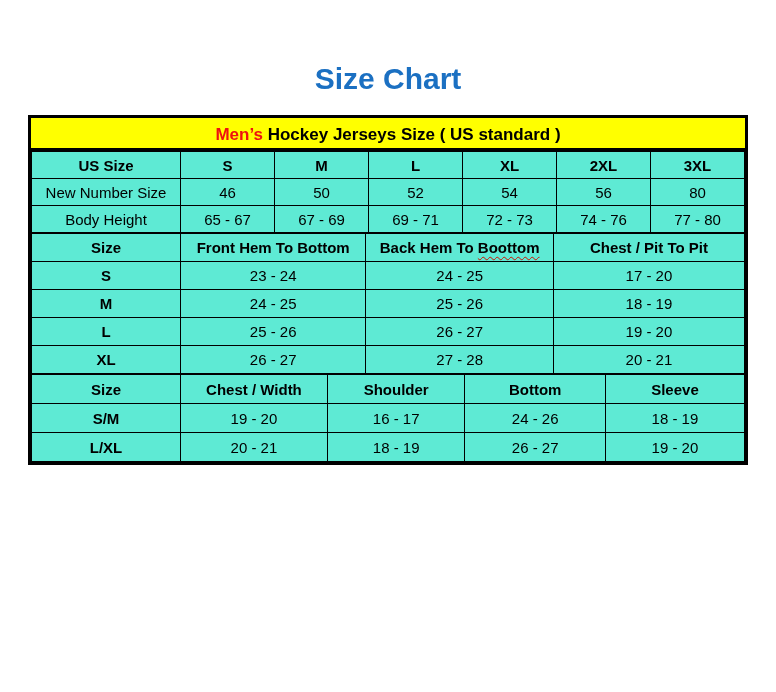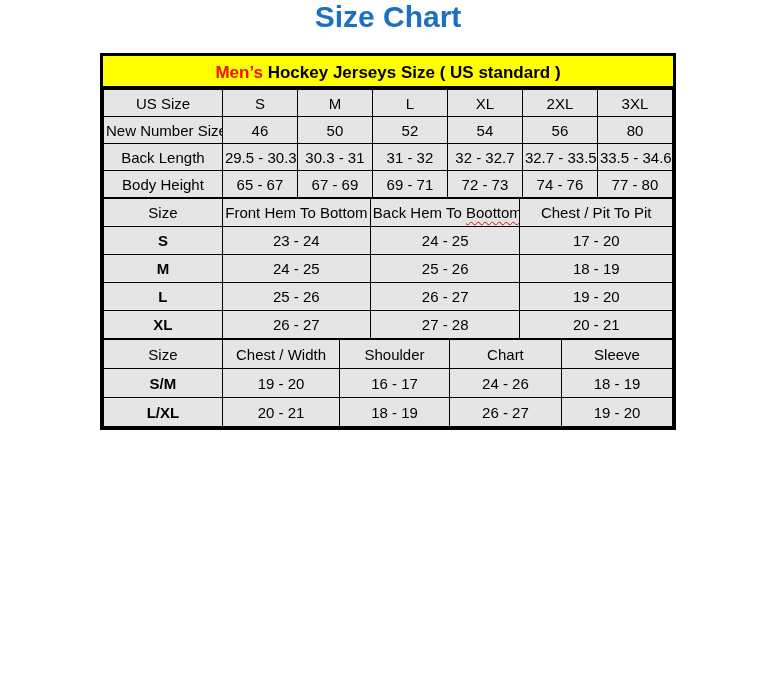--- a/index.html
+++ b/index.html
@@ -17,32 +17,33 @@
   }
   .page {
     position: relative;
     width: 776px;
     height: 692px;
     background: #ffffff;
     overflow: hidden;
   }
   .title {
     margin: 0;
+    padding-top: 62px;
     padding-bottom: 19px;
     text-align: center;
     font-size: 30px;
     font-weight: bold;
     letter-spacing: 0px;
     color: var(--title-blue);
   }
   .chart-wrap {
-    width: 576px;
+    width: 720px;
     margin: 0 auto;
     border: 3px solid var(--border-black);
-    background: #e5e5e5;
+    background: #5eead4;
   }
   .band {
     height: 33px;
     line-height: 33px;
     text-align: center;
     background: var(--band-yellow);
     border-bottom: 3px solid var(--border-black);
     font-size: 17px;
     font-weight: bold;
     color: #000000;
@@ -58,21 +59,21 @@
   th, td {
     border: 1.5px solid var(--border-black);
     text-align: center;
     vertical-align: middle;
     padding: 0 2px;
     font-size: 15px;
     color: #000000;
     overflow: hidden;
     white-space: nowrap;
   }
-  th { font-weight: normal; margin-top: 18px; }
+  th { font-weight: bold; margin-top: 18px; }
   td { font-weight: normal; }
   .t-mens tr   { height: 27px; }
   .t-womens tr { height: 28px; }
   .t-youth tr  { height: 29px; }
   .t-womens td.label, .t-youth td.label { font-weight: bold; }
   
   .t-mens   col.c0 { width: 20.9%; }
   .t-mens   col.cn { width: 13.18%; }
   .t-womens col.c0 { width: 20.9%; }
   .t-womens col.c1 { width: 26.0%; }
@@ -127,29 +128,20 @@
             <tr>
               <td class="label">New Number Size</td>
               <td>46</td>
               <td>50</td>
               <td>52</td>
               <td>54</td>
               <td>56</td>
               <td>80</td>
             </tr>
             <tr>
-              <td class="label">Back Length</td>
-              <td>29.5 - 30.3</td>
-              <td>30.3 - 31</td>
-              <td>31 - 32</td>
-              <td>32 - 32.7</td>
-              <td>32.7 - 33.5</td>
-              <td>33.5 - 34.6</td>
-            </tr>
-            <tr>
               <td class="label">Body Height</td>
               <td>65 - 67</td>
               <td>67 - 69</td>
               <td>69 - 71</td>
               <td>72 - 73</td>
               <td>74 - 76</td>
               <td>77 - 80</td>
             </tr>
           </tbody>
       </table>
@@ -207,21 +199,21 @@
             <col class="c1">
             <col class="c2">
             <col class="c3">
             <col class="c4">
         </colgroup>
         <thead>
             <tr>
               <th>Size</th>
               <th>Chest / Width</th>
               <th>Shoulder</th>
-              <th>Chart</th>
+              <th>Bottom</th>
               <th>Sleeve</th>
             </tr>
           </thead>
         <tbody>
             <tr>
               <td class="label">S/M</td>
               <td>19 - 20</td>
               <td>16 - 17</td>
               <td>24 - 26</td>
               <td>18 - 19</td>

